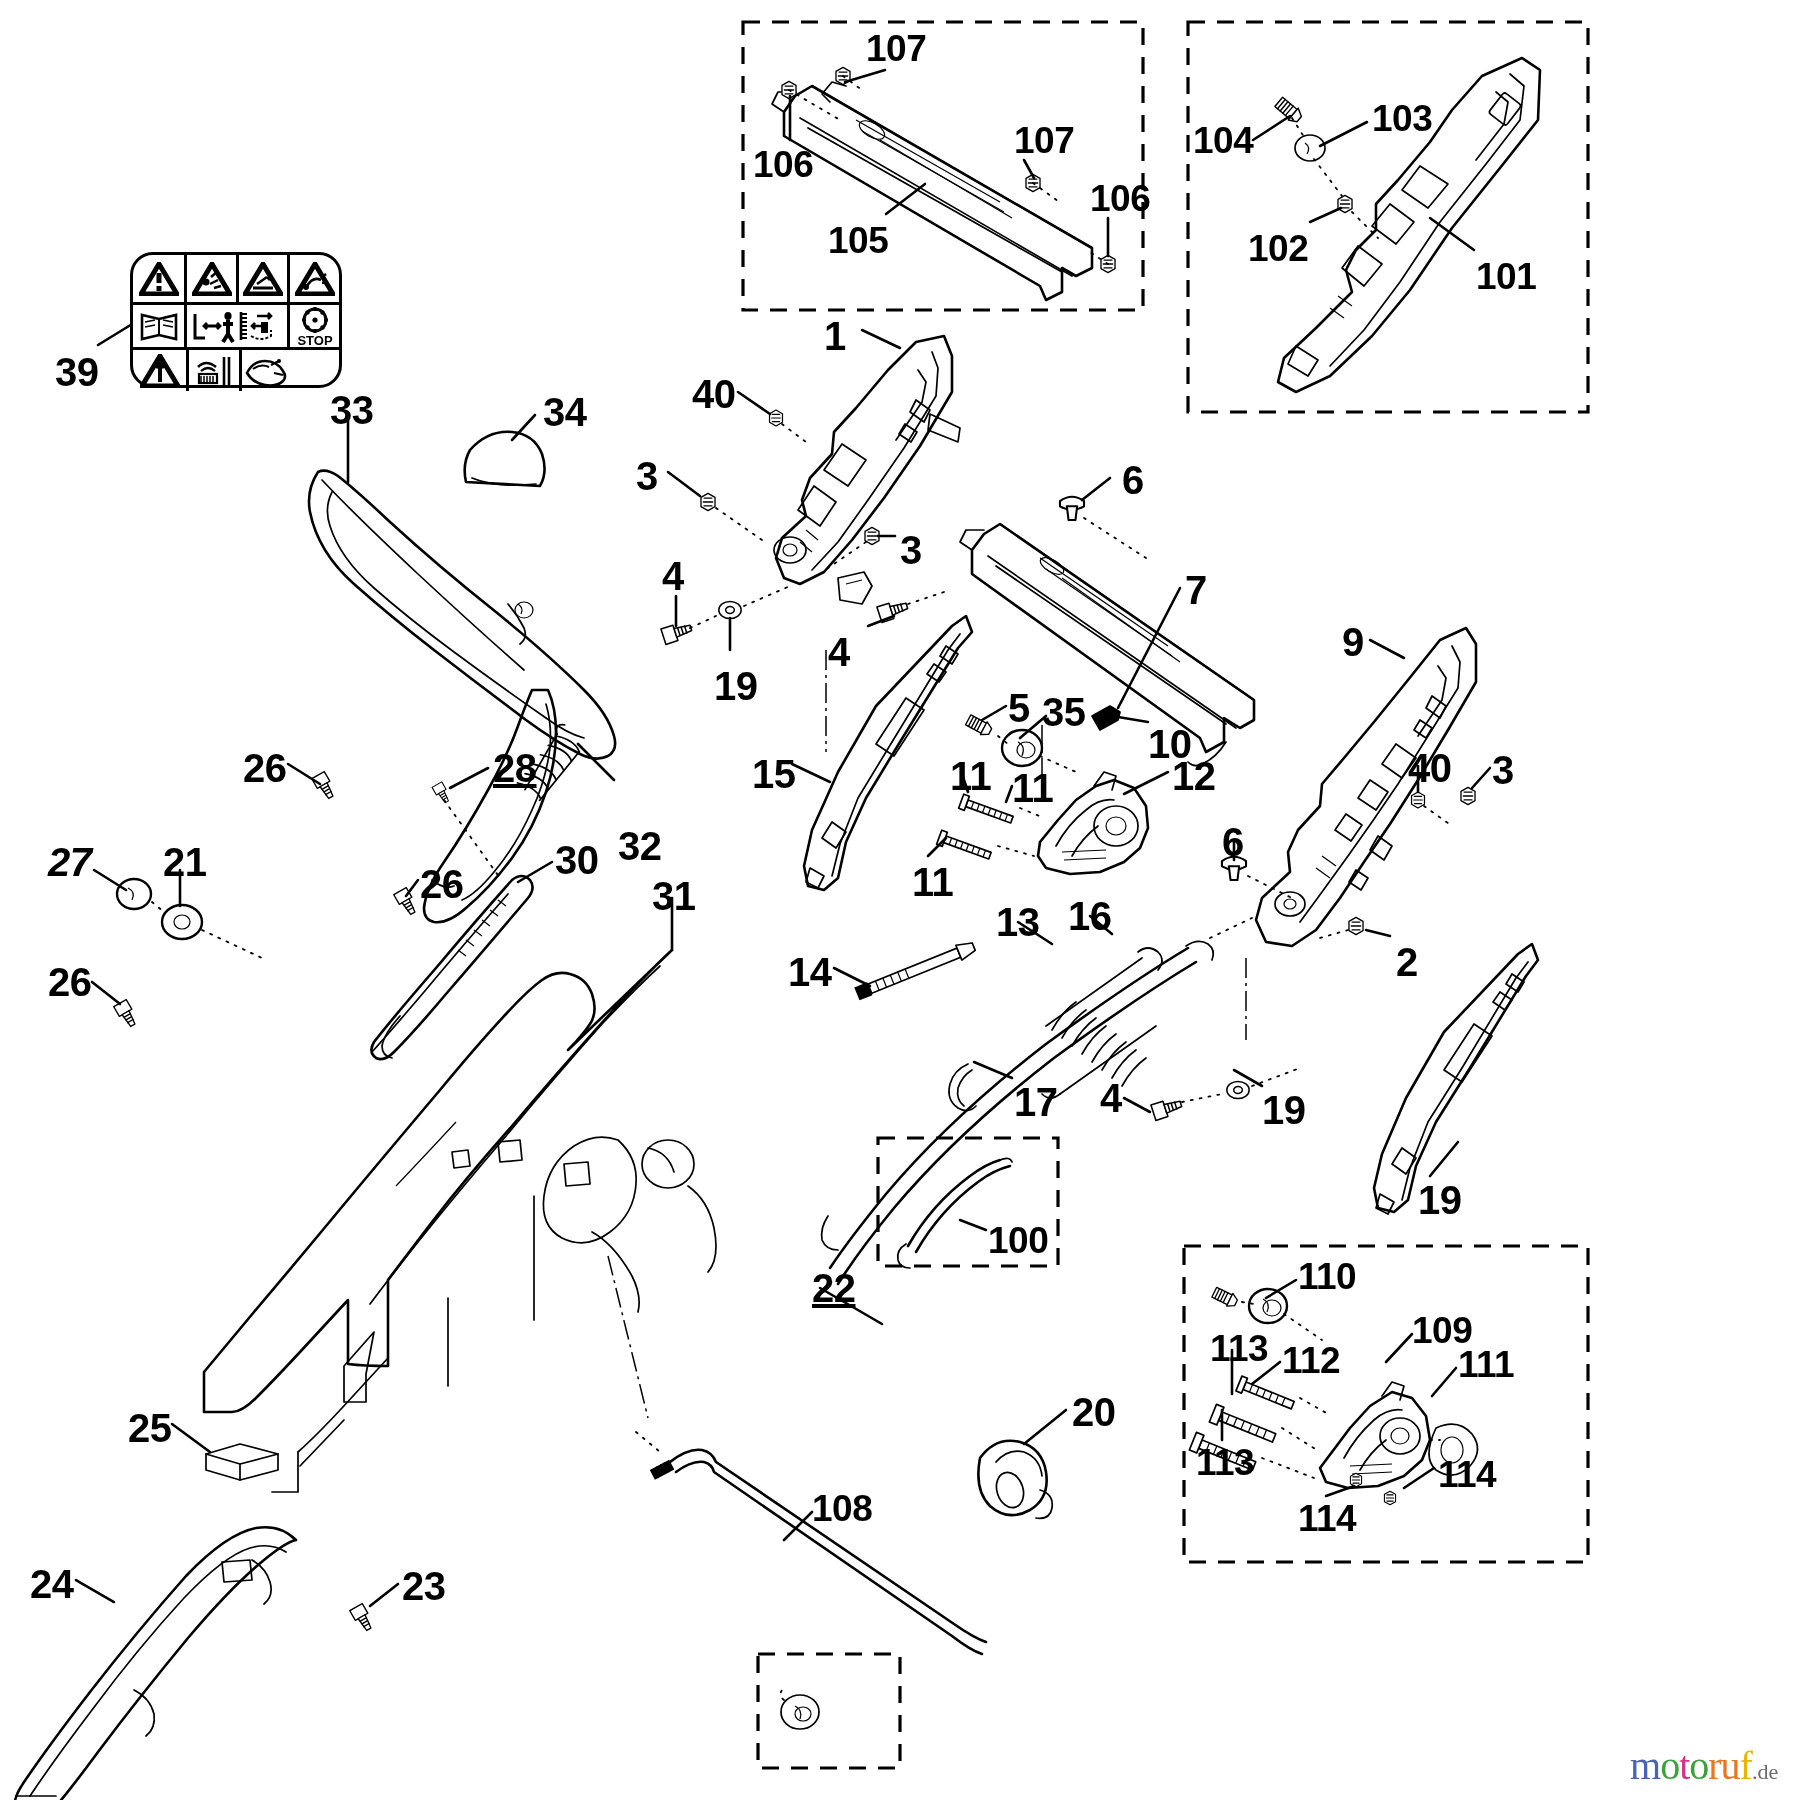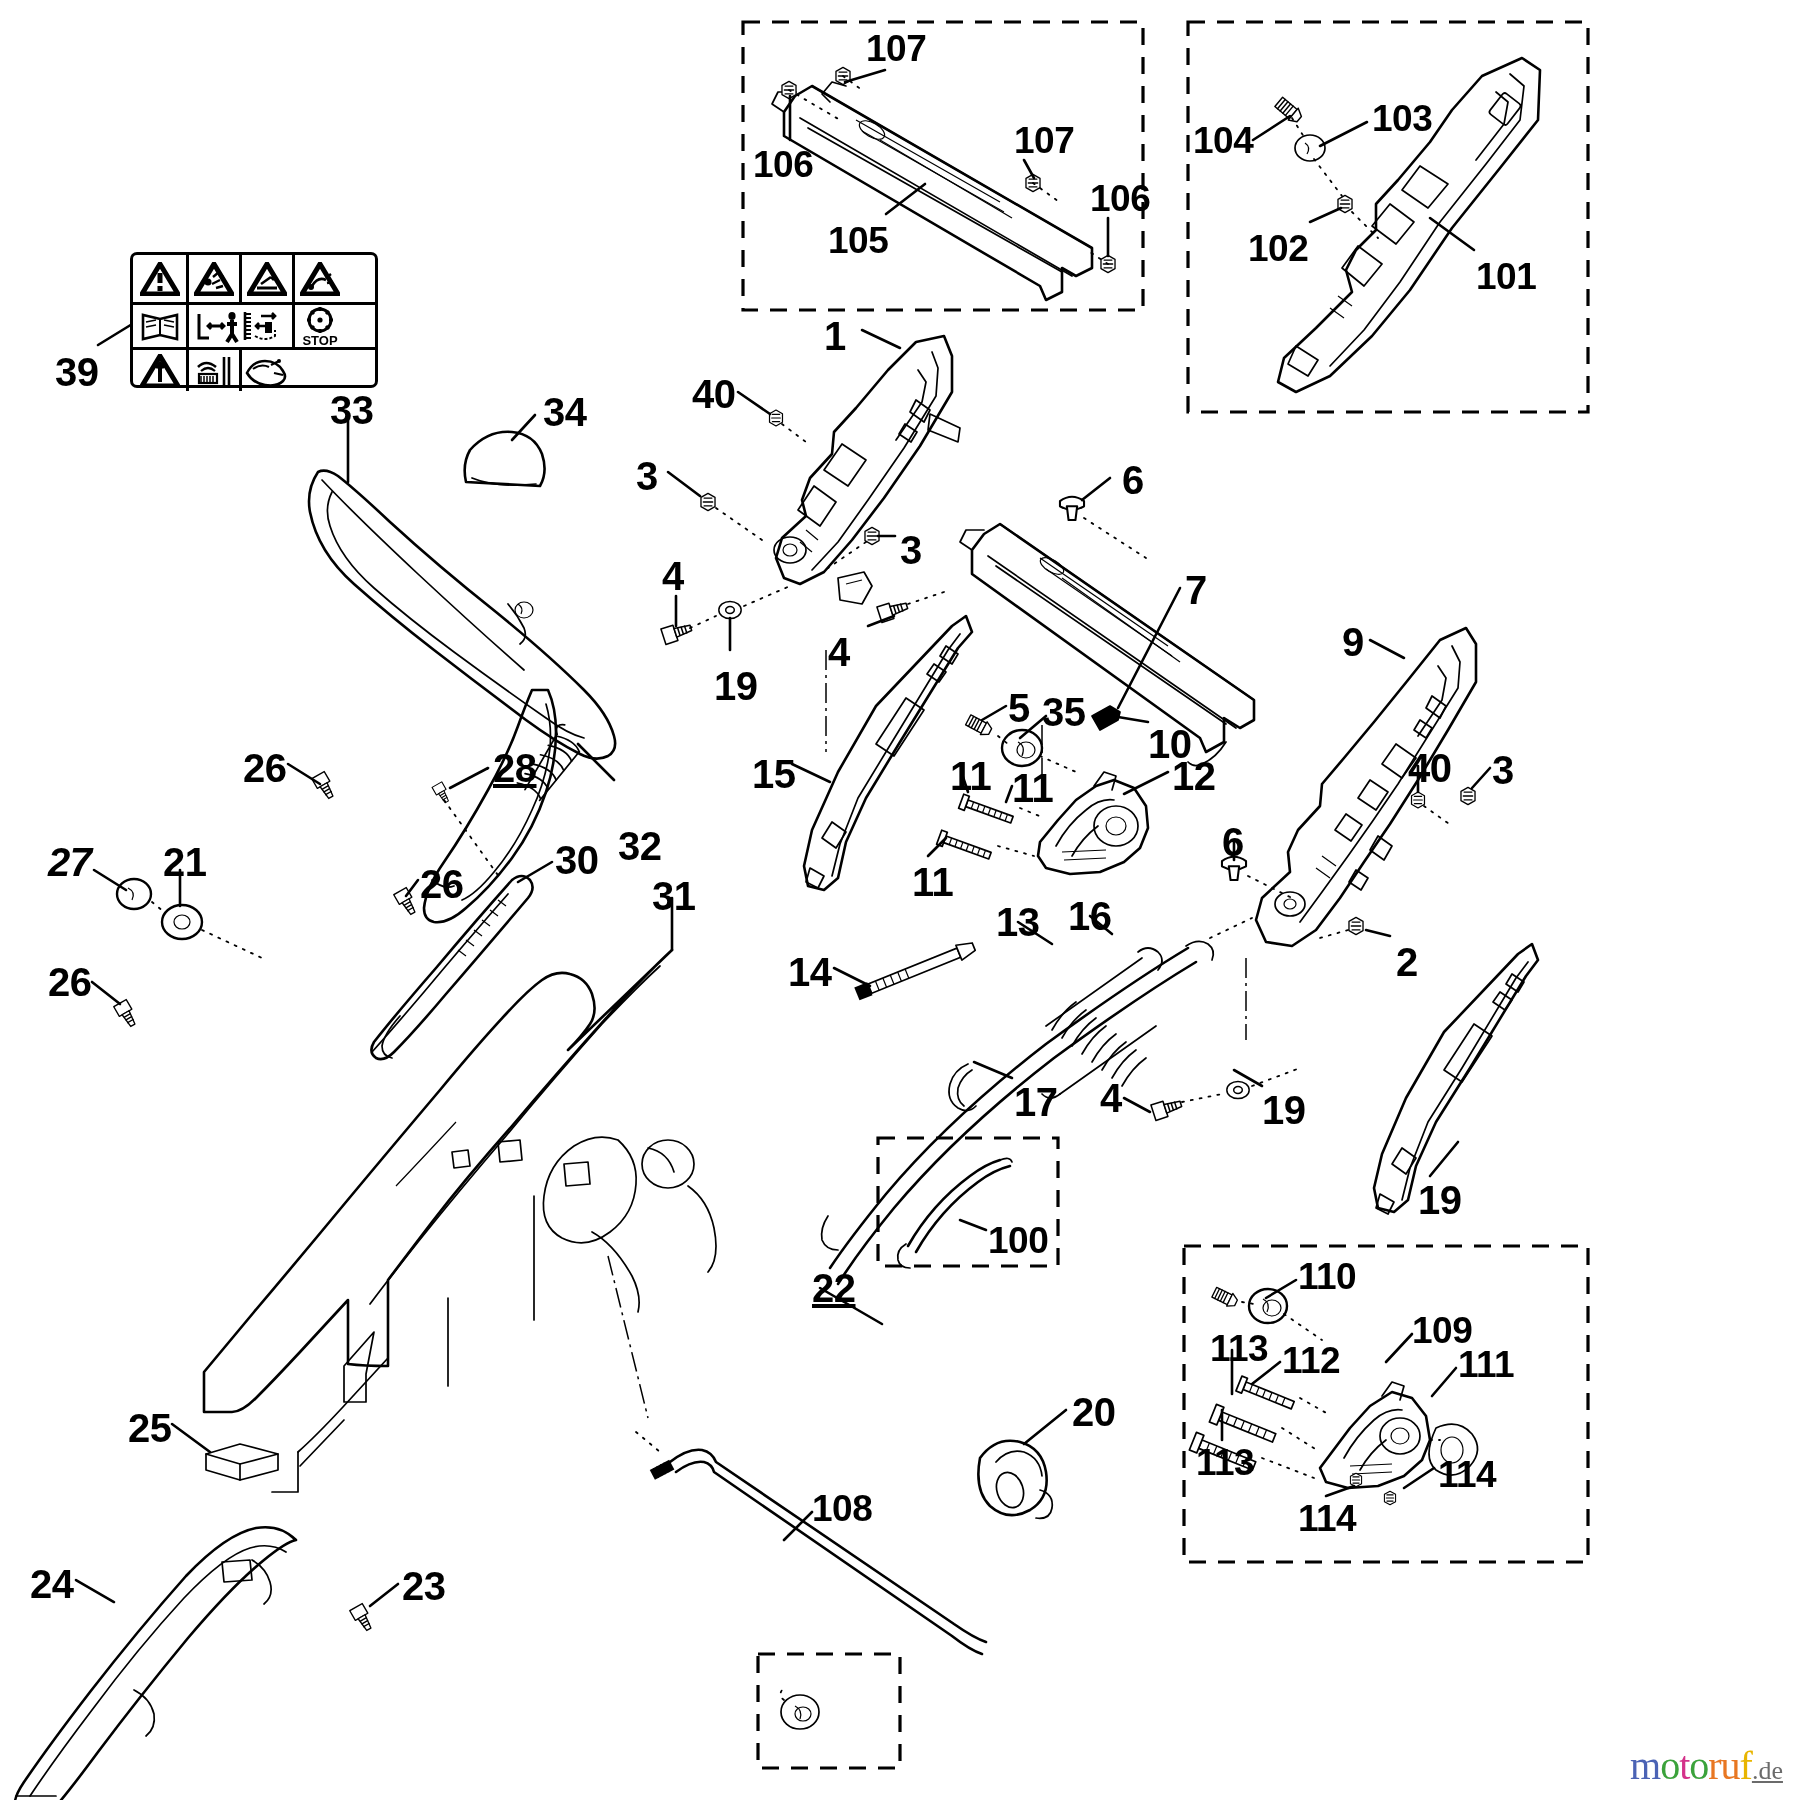--- a/index.html
+++ b/index.html
@@ -5,21 +5,21 @@
   html,body{margin:0;padding:0;background:#fff;}
   body{font-family:"Liberation Sans",sans-serif;}
   #stage{position:relative;width:1800px;height:1800px;background:#fff;overflow:hidden;}
   #stage svg.layer{position:absolute;left:0;top:0;width:1800px;height:1800px;}
   .lbl{position:absolute;font-family:"Liberation Sans",sans-serif;font-weight:bold;color:#000;
        font-size:40px;line-height:1;white-space:nowrap;letter-spacing:-0.5px;}
   .lbl.sm{font-size:37px;}
   .wm{position:absolute;font-family:"Liberation Serif",serif;font-size:40px;font-weight:normal;
       letter-spacing:-1px;white-space:nowrap;}
   .wm span{display:inline-block;}
-  .wm .de{font-size:26px;color:#6b6b6b;letter-spacing:0;text-decoration:underline;}
+  .wm .de{font-size:22px;color:#6b6b6b;letter-spacing:0;}
   
   #decal{position:absolute;background:#fff;border:3px solid #000;border-radius:7px;box-sizing:border-box;}
   #decal .row{display:flex;box-sizing:border-box;}
   #decal .row+.row{border-top:3px solid #000;}
   #decal .cell{box-sizing:border-box;display:flex;align-items:center;justify-content:center;
     position:relative;}
   #decal .cell+.cell{border-left:3px solid #000;}
 </style>
 </head>
 <body>
@@ -526,21 +526,21 @@
       <path class="lead" d="M1232,1350 L1232,1394"></path>
       <path class="lead" d="M1280,1362 L1252,1384"></path>
       <path class="lead" d="M1412,1334 L1386,1362"></path>
       <path class="lead" d="M1456,1368 L1432,1396"></path>
       <path class="lead" d="M1222,1440 L1222,1410"></path>
       <path class="lead" d="M1434,1468 L1404,1488"></path>
       <path class="lead" d="M1326,1496 L1354,1486"></path>
     </g>
   </svg>
 
-  <div id="decal" style="left:130px;top:252px;width:248px;height:136px;">
+  <div id="decal" style="left:130px;top:252px;width:212px;height:136px;border-radius:23px;">
     <div class="row" style="height:47px;">
       <div class="cell" style="width:53px;">
         <svg width="40" height="34" viewBox="0 0 40 34">
             <path d="M20,2 L38,32 L2,32 Z" fill="#fff" stroke="#000" stroke-width="5"></path>
             <rect x="17.5" y="11" width="5" height="10" fill="#000"></rect>
             <rect x="17.5" y="24" width="5" height="5" fill="#000"></rect>
           </svg>
       </div>
       <div class="cell" style="width:53px;">
         <svg width="40" height="34" viewBox="0 0 40 34">

